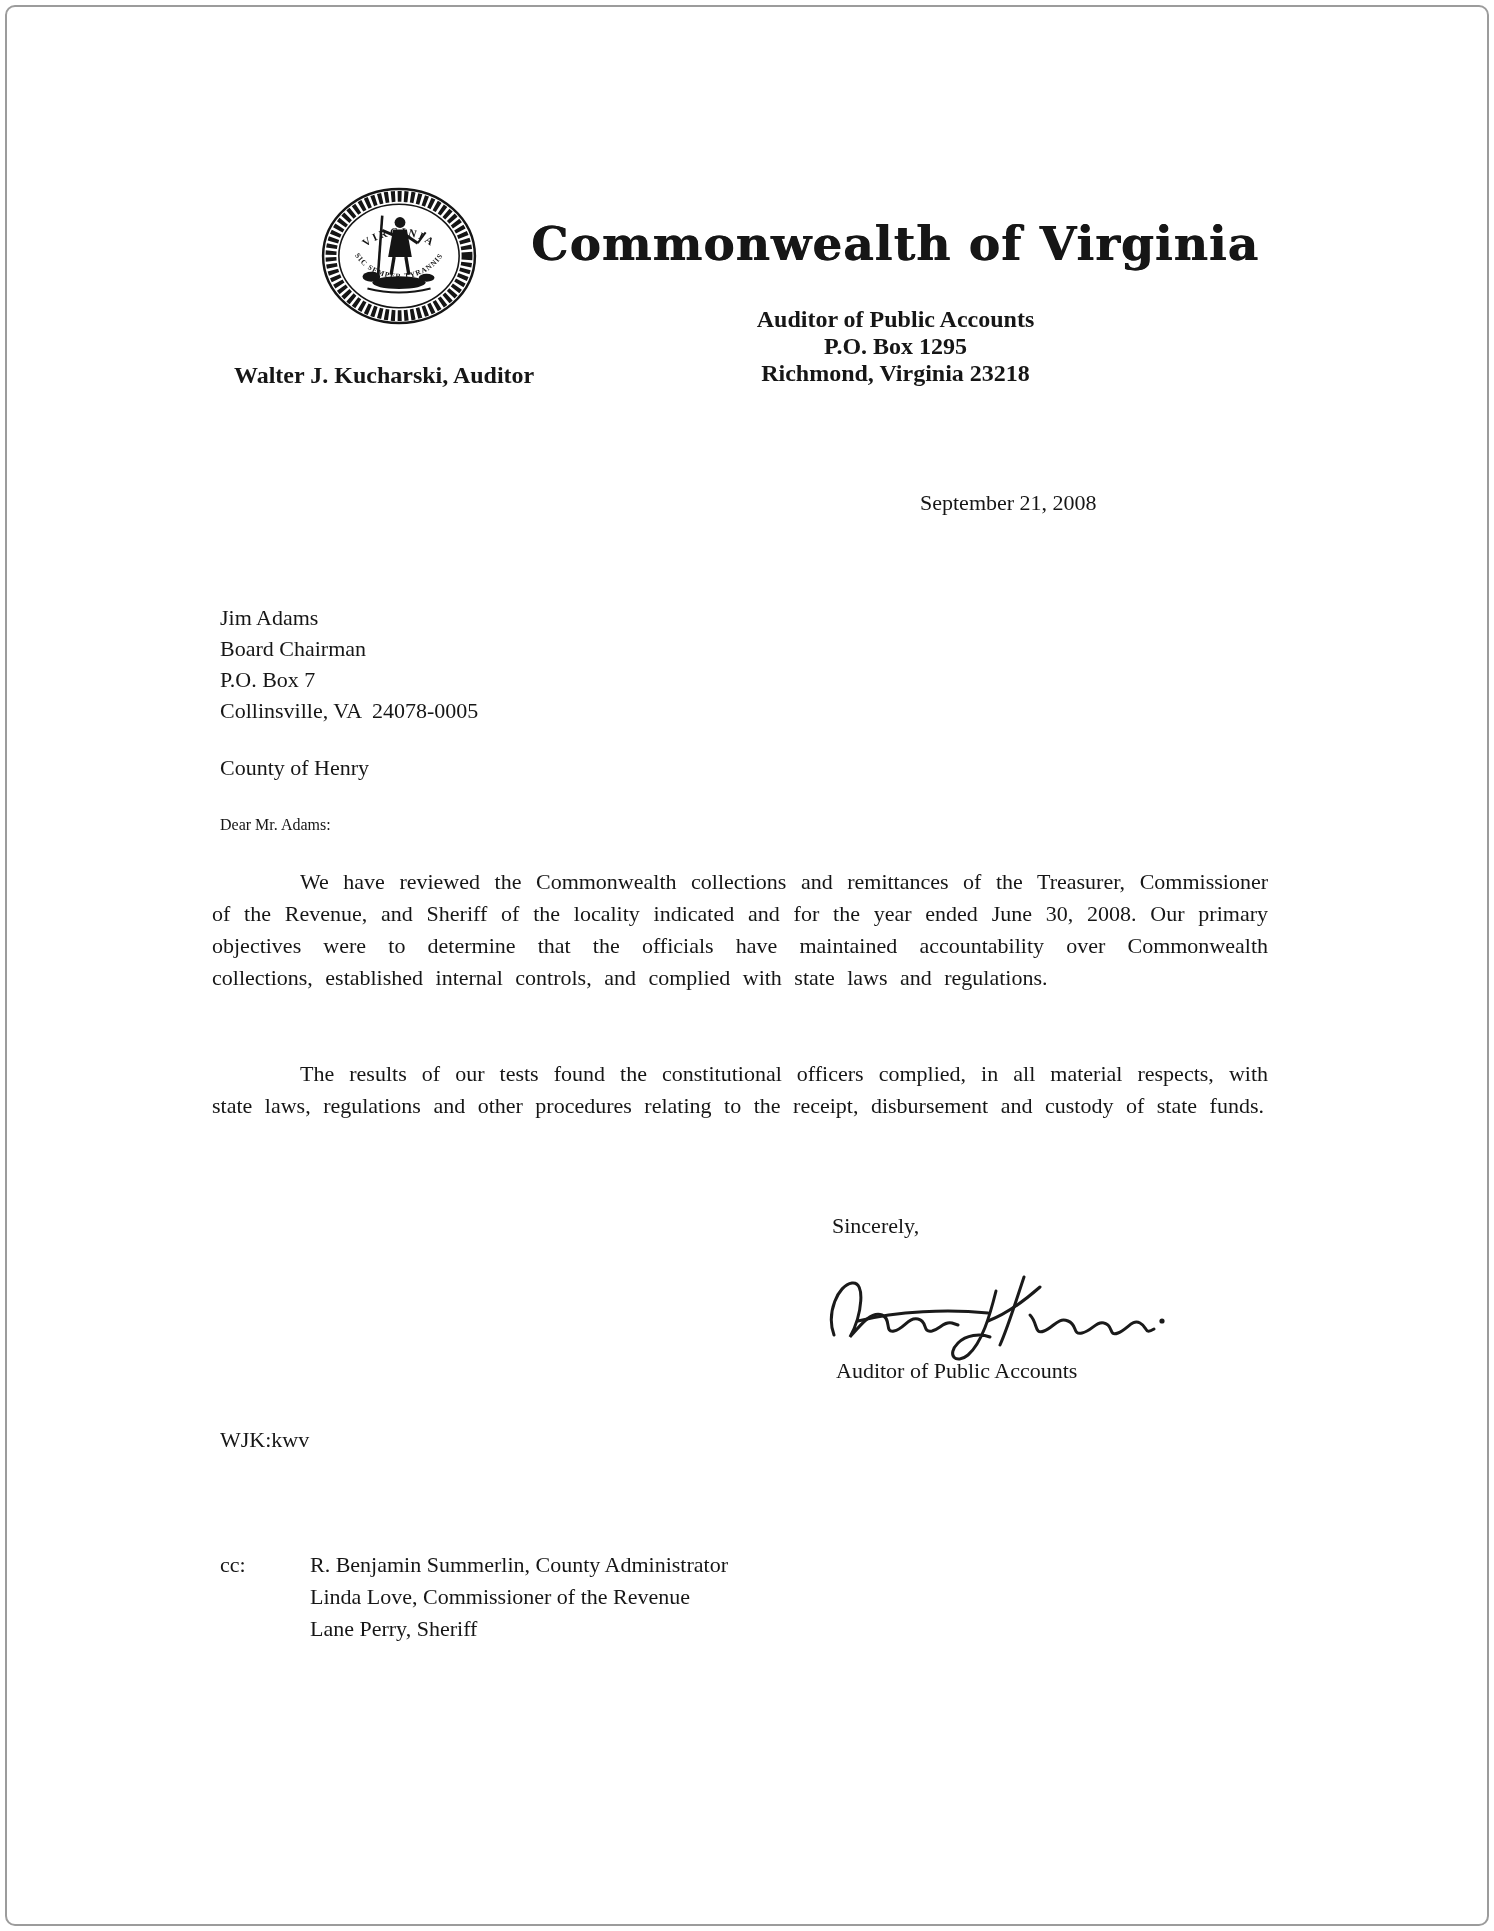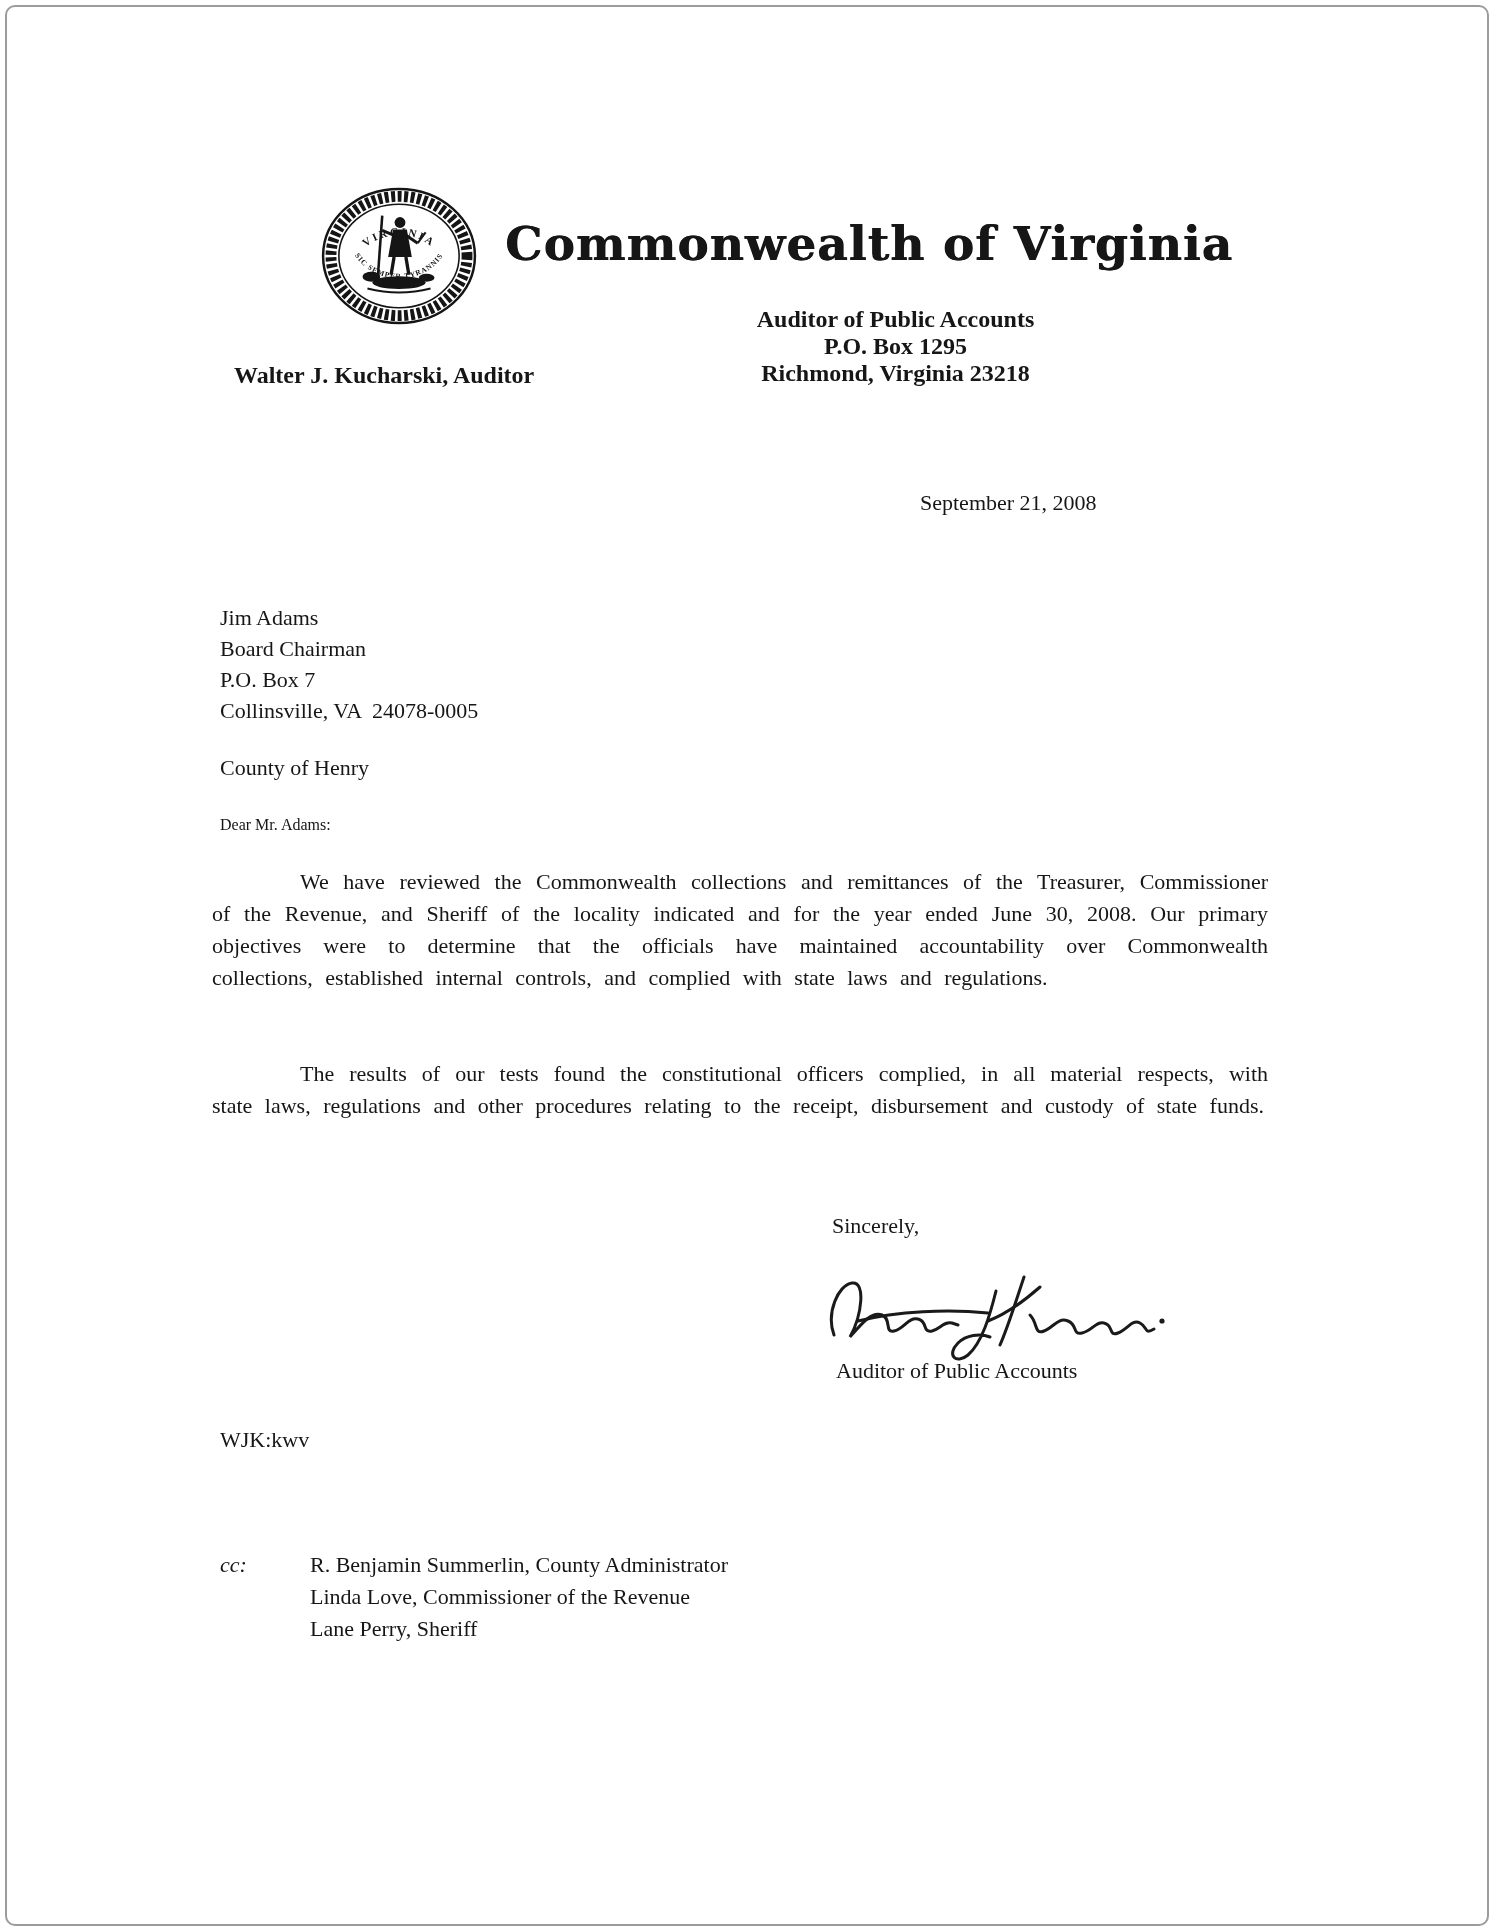--- a/index.html
+++ b/index.html
@@ -17,20 +17,21 @@
     inset:5px;
     border:2px solid #9c9c9c;
     border-radius:10px;
     pointer-events:none;
   }
   .abs{position:absolute;}
   
   .seal{left:320px; top:186px; width:158px; height:140px;}
   .masthead-title{
     left:505px; top:216px; width:780px;
+    text-align:center;
     font-family:"DejaVu Serif", serif;
     font-weight:bold;
     font-size:47px;
     letter-spacing:1px;
     text-shadow:0.6px 0 currentColor;
     white-space:nowrap;
   }
   .office-block{
     left:723px; top:306px; width:345px;
     text-align:center;
@@ -58,21 +59,21 @@
     text-indent:88px;
     word-spacing:7px;
   }
   .para1{top:866px;}
   .para2{top:1058px;}
   .sincerely{left:832px; top:1213px; font-size:22px;}
   .signature{left:828px; top:1268px; width:340px; height:96px;}
   .signer-title{left:836px; top:1358px; font-size:22px; white-space:nowrap;}
   .reference{left:220px; top:1427px; font-size:22px;}
   .cc-block{left:220px; top:1549px; font-size:22px; line-height:32px; display:flex;}
-  .cc-label{width:90px;font-style:italic;}
+  .cc-label{width:90px;}
   .cc-names div{white-space:nowrap;}
 </style>
 </head>
 <body>
 
 <div class="page">
   <div class="scan-frame"></div>
 
   <svg class="abs seal" viewBox="0 0 160 142" xmlns="http://www.w3.org/2000/svg">
     <defs>

